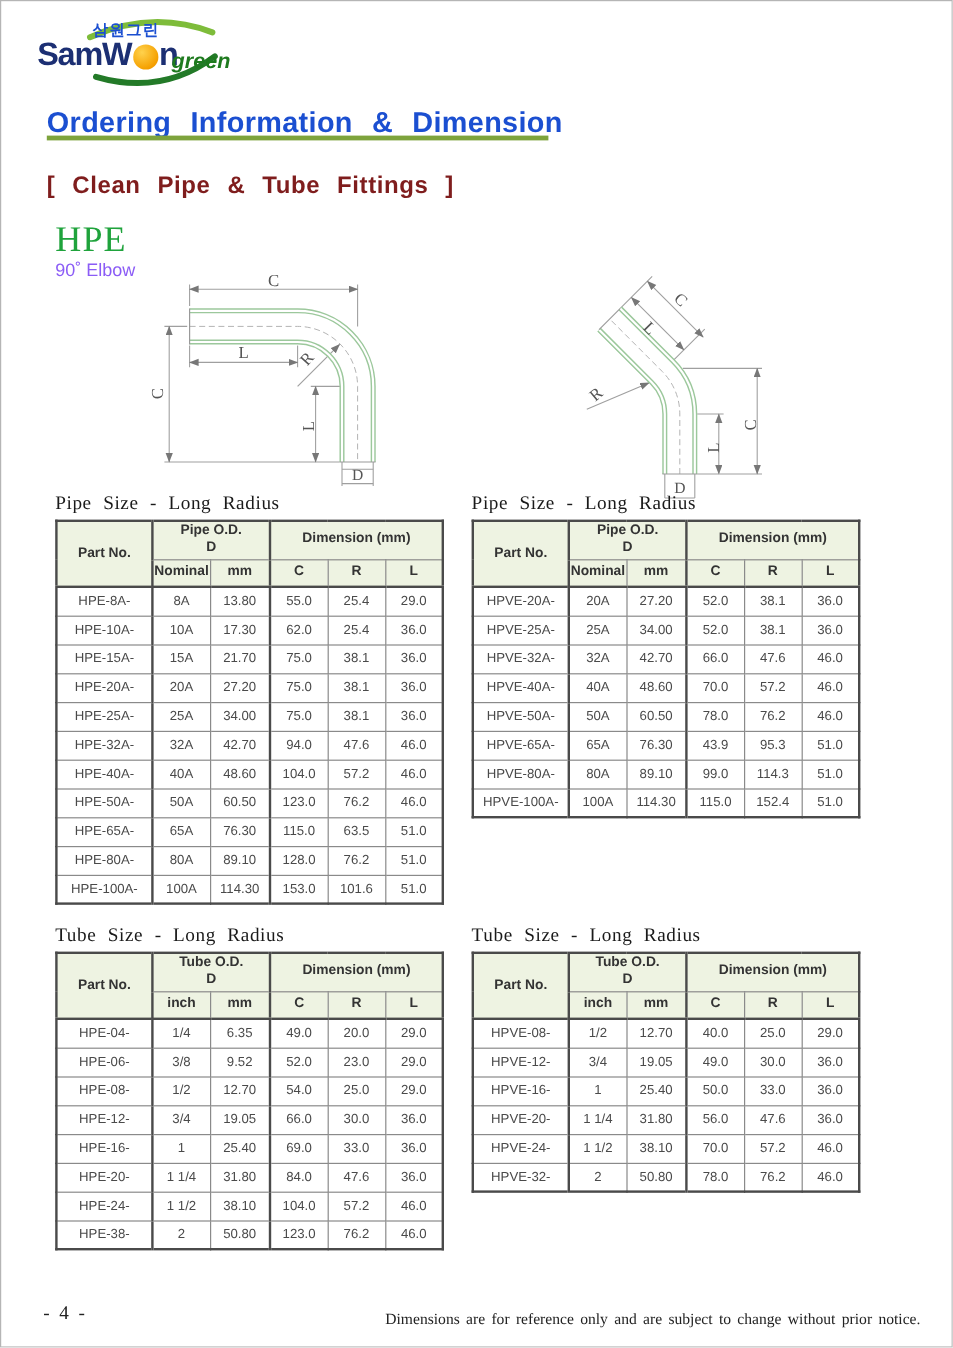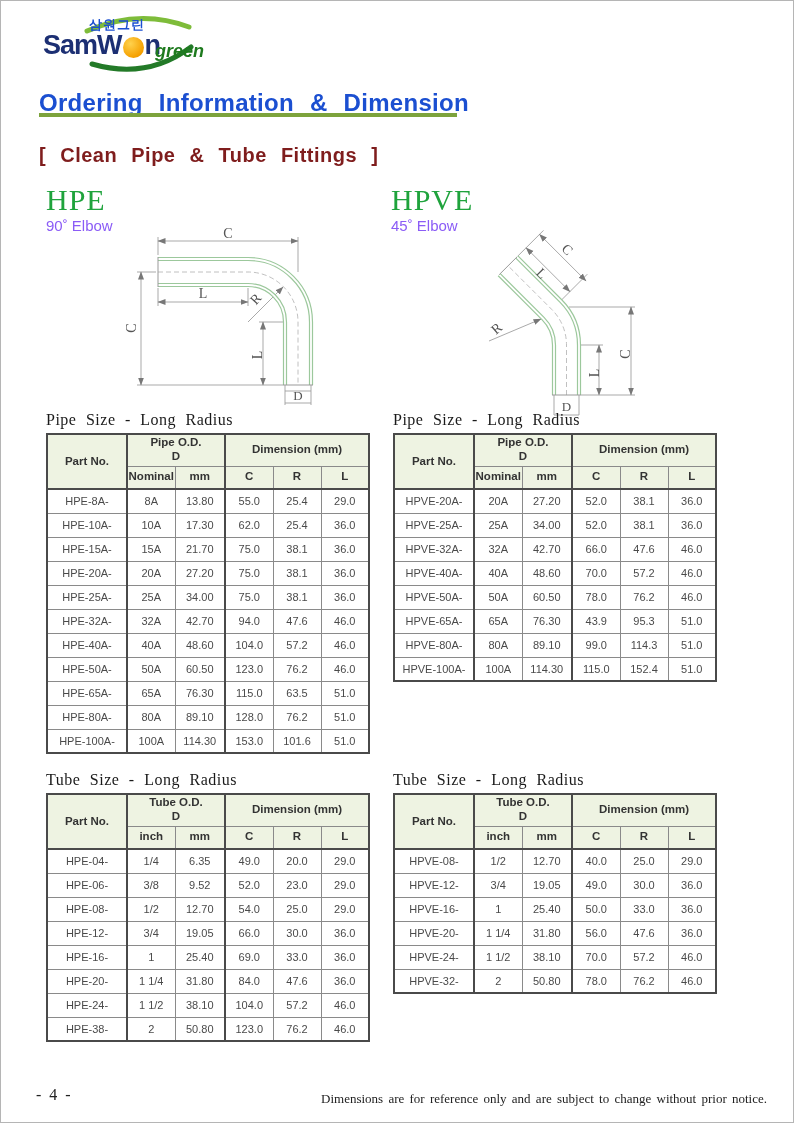--- a/index.html
+++ b/index.html
@@ -3,21 +3,21 @@
 <meta charset="utf-8">
 <style>
   * { margin:0; padding:0; box-sizing:border-box; }
   html,body { background:#e9e9e9; }
   .page {
     position:relative; width:794px; height:1123px; margin:0 auto;
     background:#ffffff; border:1px solid #b5b5b5; overflow:hidden;
     font-family:"Liberation Sans", sans-serif;
   }
   
-  .logo { position:absolute; left:36px; top:12px; width:165px; height:64px; }
+  .logo { position:absolute; left:24px; top:12px; width:165px; height:64px; }
   .logo svg { position:absolute; left:0; top:0; }
   .logo .kr { position:absolute; left:52px; top:3px; font-size:13px; font-weight:bold;
               color:#1b4fd1; letter-spacing:1px; }
   .logo .brand { position:absolute; left:6px; top:17px; display:flex; align-items:center;
               font-weight:bold; font-size:27px; color:#1c2f73; letter-spacing:-1px; }
   .logo .dot { display:inline-block; width:21px; height:21px; border-radius:50%;
               background:radial-gradient(circle at 35% 32%, #ffd24d 0%, #f5a000 70%, #e08900 100%);
               margin:4px 1px 0 1px; }
   .logo .tag { position:absolute; left:118px; top:28px; font-style:italic; font-weight:bold;
               font-size:18px; color:#1e7a1e; }
@@ -83,24 +83,20 @@
   </div>
 
   <div class="main-title">Ordering Information &amp; Dimension</div>
   <div class="title-rule"></div>
   <div class="section-title">[ Clean Pipe &amp; Tube Fittings ]</div>
 
   <div class="product p-hpe">
     <div class="pcode">HPE</div>
     <div class="psub">90˚ Elbow</div>
   </div>
-  <div class="product p-hpve">
-    <div class="pcode">HPVE</div>
-    <div class="psub">45˚ Elbow</div>
-  </div>
 
   <svg class="diag d-hpe" width="250" height="178" viewBox="0 0 250 178">
     <defs>
       <marker id="aE" markerWidth="9" markerHeight="8" refX="7.5" refY="3" orient="auto-start-reverse" markerUnits="userSpaceOnUse">
           <path d="M0,0 L8,3 L0,6 Z" fill="#777"></path>
         </marker>
     </defs>
 
     <g stroke="#9f9f9f" stroke-width="0.9" fill="none">
       <line x1="35" y1="28" x2="35" y2="10"></line>

